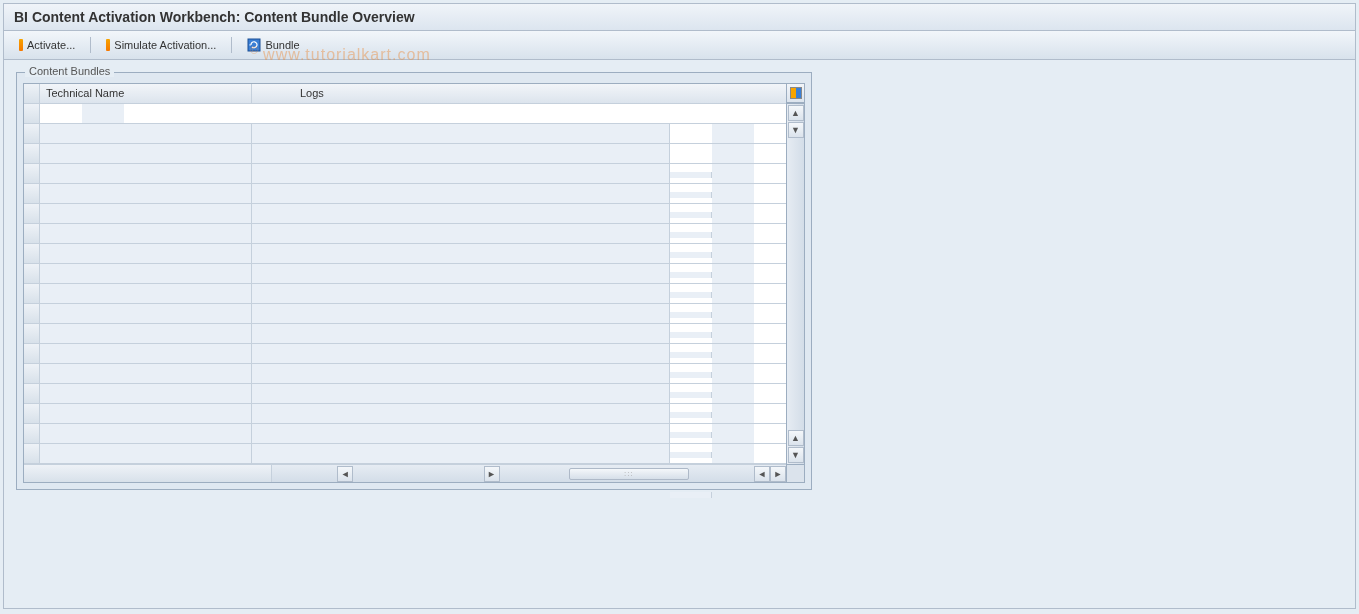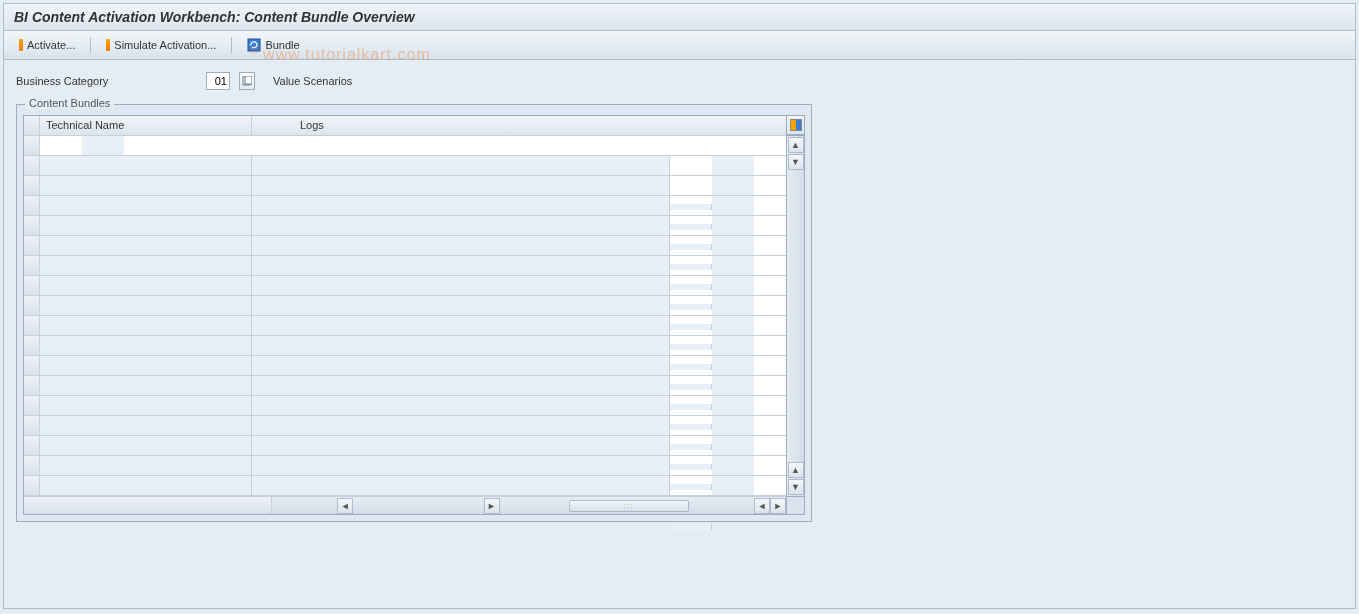--- a/index.html
+++ b/index.html
@@ -17,21 +17,20 @@
       margin: 3px;
       height: 606px;
       background: #e5edf4;
     }
     .title-bar {
       background: linear-gradient(to bottom, #f0f4f9 0%, #dce5ef 100%);
       border-bottom: 1px solid #b0bccb;
       padding: 5px 10px;
       font-size: 14px;
       font-weight: bold;
-      font-style: italic;
       color: #333;
     }
     .toolbar {
       background: linear-gradient(to bottom, #f2f6fa 0%, #d8e2ec 100%);
       border-bottom: 1px solid #b0bccb;
       padding: 4px 8px;
       display: flex;
       align-items: center;
       gap: 6px;
     }
@@ -271,31 +270,20 @@
           <rect x="1" y="1" width="12" height="12" fill="#3a7fd5" stroke="#1a4f95"></rect>
           <path d="M4 7 a3 3 0 1 1 1 2" fill="none" stroke="#fff" stroke-width="1.2"></path>
           <path d="M4 7 l-1.5 -1 l0.3 2 z" fill="#fff"></path>
         </svg>
       </span>
       <span>Bundle</span>
     </button>
   </div>
 
   <div class="content-area">
-    <div class="filter-row">
-      <span class="filter-label" style="width:180px;">Business Category</span>
-      <input class="filter-input" value="01" style="">
-      <span class="f4-btn">
-        <svg width="10" height="10" viewBox="0 0 10 10">
-          <rect x="1" y="1" width="7" height="8" fill="none" stroke="#6a7f96" stroke-width="1"></rect>
-          <rect x="3" y="0" width="7" height="8" fill="#fff" stroke="#6a7f96" stroke-width="1"></rect>
-        </svg>
-      </span>
-      <span class="filter-desc">Value Scenarios</span>
-    </div>
 
     <div class="panel">
       <div class="panel-title">Content Bundles</div>
       <div class="panel-body">
         <div class="grid-wrap">
           <div class="grid">
             <div class="grid-header-row">
               <div class="grid-corner"></div>
               <div class="grid-header-cell col-techname">Technical Name</div>
               <div class="grid-header-cell col-status">Status</div>

